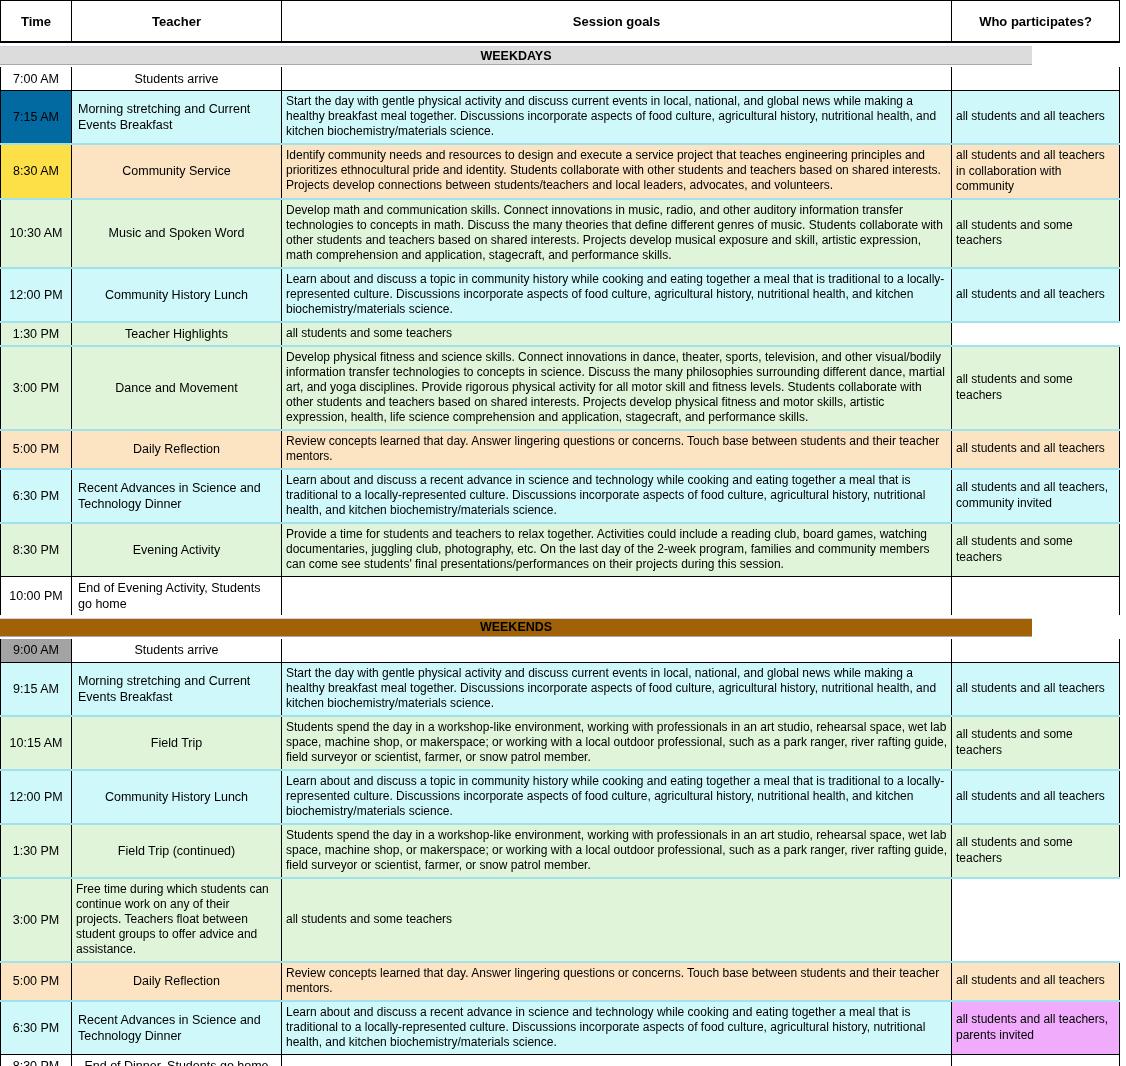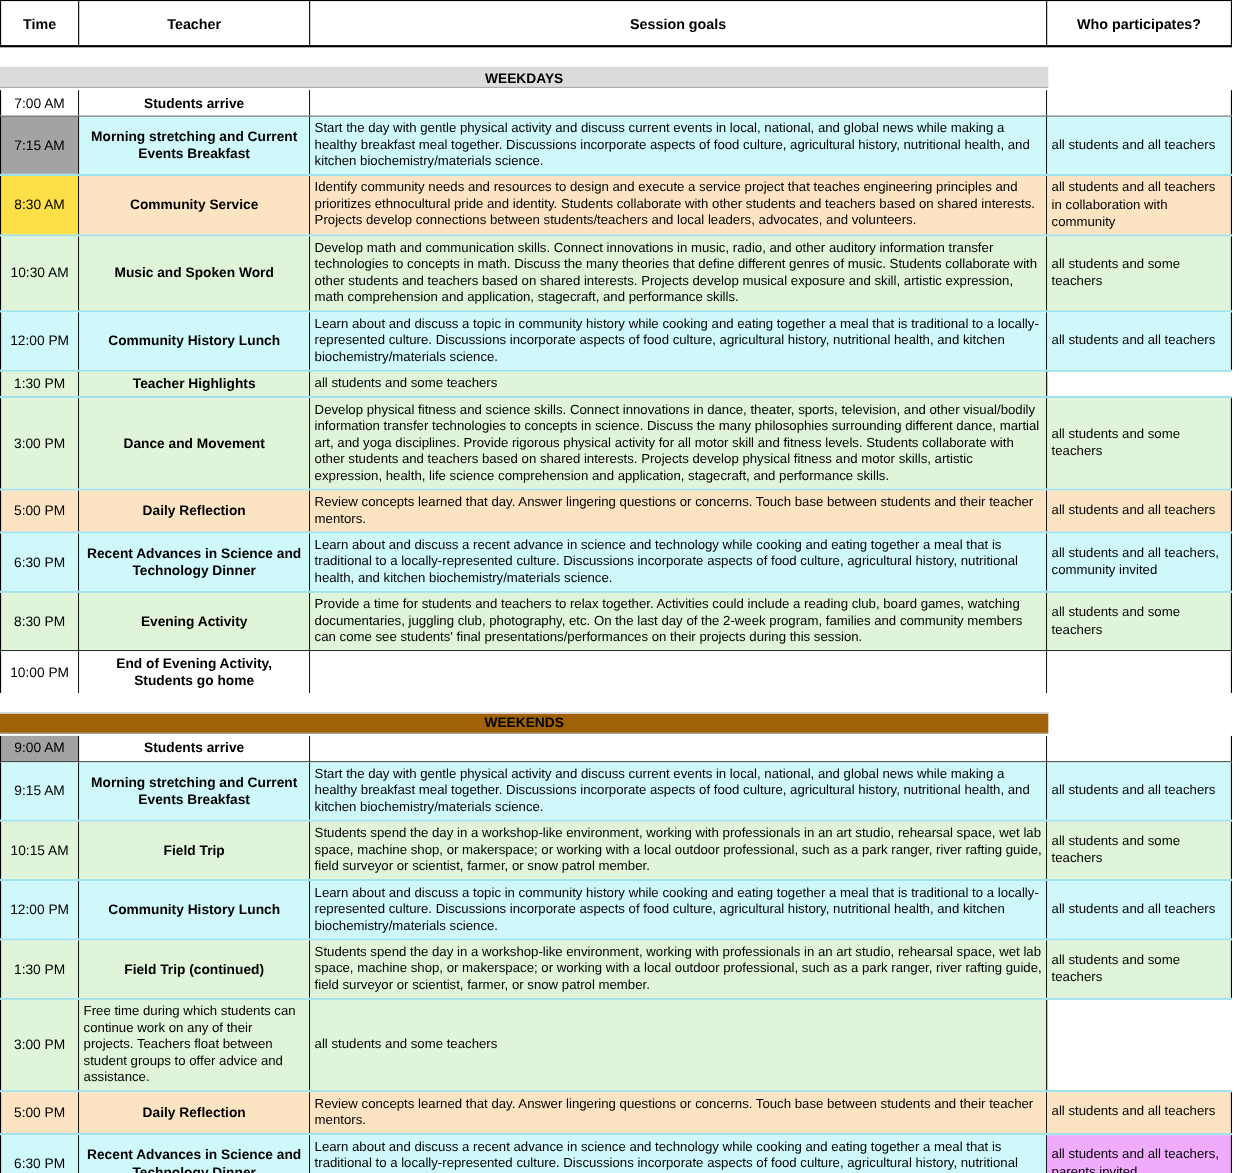--- a/index.html
+++ b/index.html
@@ -30,39 +30,39 @@
     border-bottom: 2px solid #000;
     height: 43px;
   }
   .header-cell {
     display: flex; align-items: center; justify-content: center;
     font-weight: bold; font-size: 13px;
   }
 
   
   .band {
-    width: 953px;
+    width: 1032px;
     height: 19px;
-    margin: 18px 0 2px 0;
+    margin: 3px 0 2px 0;
     background: #dcdcdc;
     border-top: 1px solid #ced3df;
     border-bottom: 1px solid #a9a9a9;
     display: flex; align-items: center; justify-content: center;
     font-weight: bold; font-size: 12.5px;
   }
 
   
   .row { min-height: 23px; }
   .time-cell {
     display: flex; align-items: center; justify-content: center;
     font-size: 12.5px; text-align: center;
   }
   .activity-cell {
     display: flex; align-items: center; justify-content: center;
-    font-weight: bold; font-size: 12.5px; text-align: center;
+    font-weight: normal; font-size: 12.5px; text-align: left;
     line-height: 16px; padding: 3px 6px;
   }
   .goals-cell {
     font-size: 12px; line-height: 15px; padding: 3px 4px 4px 4px;
     display: flex; align-items: center;
   }
   .goals-cell span { display: block; }
   .who-cell {
     font-size: 12px; line-height: 15.5px; padding: 3px 4px;
     display: flex; align-items: center;
@@ -84,21 +84,21 @@
         <div class="cell first time-cell" style="background: rgb(255, 255, 255);">
           <span>7:00 AM</span>
         </div>
         <div class="cell activity-cell" style="background: rgb(255, 255, 255);">
           <span>Students arrive</span>
         </div>
         <div class="cell goals-cell" style="background: rgb(255, 255, 255);"></div>
         <div class="cell who-cell" style="background: rgb(255, 255, 255);"></div>
       </div>
       <div class="grid-row row" style="border-top: 1.5px solid rgb(0, 0, 0);">
-        <div class="cell first time-cell" style="background: #a3a3a3; text-align: right;">
+        <div class="cell first time-cell" style="background: #0369a1; text-align: right;">
           <span>7:15 AM</span>
         </div>
         <div class="cell activity-cell" style="background: rgb(207, 248, 250);">
           <span>Morning stretching and Current Events Breakfast</span>
         </div>
         <div class="cell goals-cell" style="background: rgb(207, 248, 250);">
           <span>Start the day with gentle physical activity and discuss current events in local, national, and global news while making a healthy breakfast meal together. Discussions incorporate aspects of food culture, agricultural history, nutritional health, and kitchen biochemistry/materials science.</span>
         </div>
         <div class="cell who-cell" style="background: rgb(207, 248, 250);">
           <span>all students and all teachers</span>

